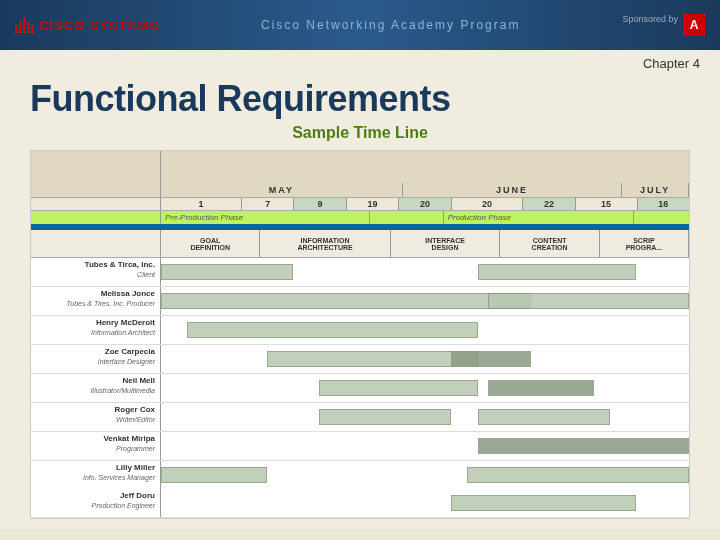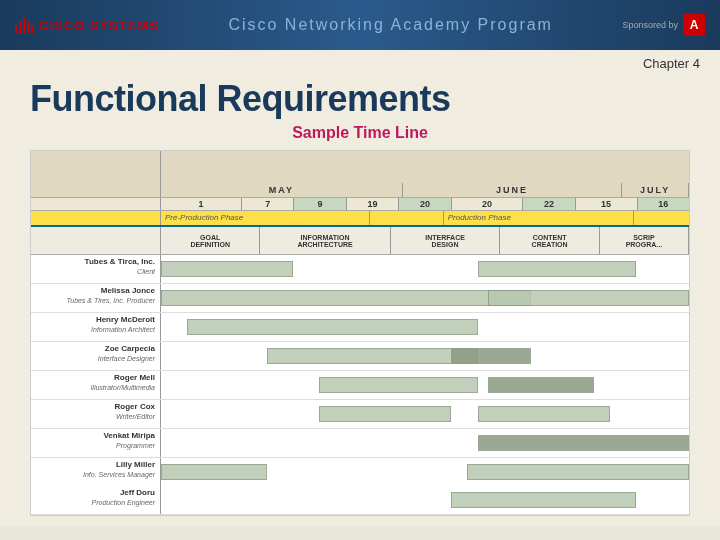--- a/index.html
+++ b/index.html
@@ -55,28 +55,28 @@
 
     .cisco-bar {
       width: 3px;
       background: #cc0000;
     }
 
     .academy-title {
       flex: 1;
       text-align: center;
       color: #8ab4d4;
-      font-size: 16px;
+      font-size: 12px;
       letter-spacing: 2px;
       font-weight: normal;
     }
 
     .sponsored-area {
       display: flex;
-      align-items: center;
+      align-items: flex-start;
       gap: 5px;
       color: #aaa;
       font-size: 9px;
     }
 
     .adobe-icon {
       width: 22px;
       height: 22px;
       background: #cc0000;
       display: flex;
@@ -109,21 +109,21 @@
     .page-title {
       font-size: 36px;
       color: #1a3a5c;
       font-weight: bold;
       margin-bottom: 4px;
       letter-spacing: -0.5px;
     }
 
     .subtitle {
       font-size: 16px;
-      color: #be185d;
+      color: #4d7c0f;
       font-weight: bold;
       text-align: center;
       margin-bottom: 8px;
     }
 
     
     .timeline-container {
       background: white;
       border: 1px solid #ccc;
       width: 100%;
@@ -183,22 +183,22 @@
       border-right: 1px solid #999;
     }
 
     .date-num {
       padding: 0 2px;
     }
 
     
     .phase-row {
       display: flex;
-      background: #fde047;
-      border-bottom: 2px solid #0369a1;
+      background: #bef264;
+      border-bottom: 6px solid #0369a1;
       min-height: 16px;
     }
 
     .phase-spacer {
       width: 130px;
       min-width: 130px;
       border-right: 1px solid #999;
     }
 
     .phase-pre {
@@ -444,21 +444,21 @@
           <div class="role">Interface Designer</div>
         </div>
         <div class="gantt-area">
           <div class="gantt-bar" style="left:20%; width:40%;"></div>
           <div class="gantt-bar dark" style="left:55%; width:15%;"></div>
         </div>
       </div>
 
       <div class="data-row">
         <div class="row-label">
-          <div class="name">Roger Mell</div>
+          <div class="name">Neil Mell</div>
           <div class="role">Illustrator/Multimedia</div>
         </div>
         <div class="gantt-area">
           <div class="gantt-bar" style="left:30%; width:30%;"></div>
           <div class="gantt-bar dark" style="left:62%; width:20%;"></div>
         </div>
       </div>
 
       <div class="data-row">
         <div class="row-label">

